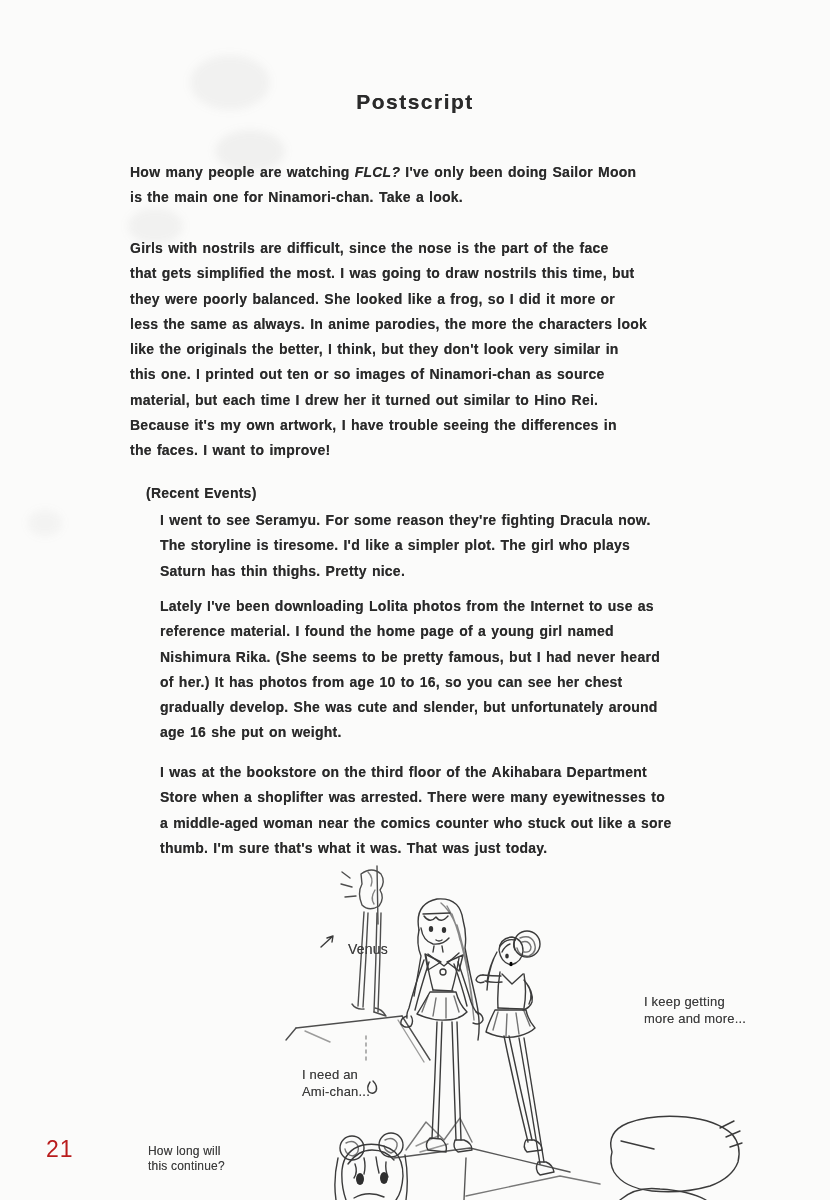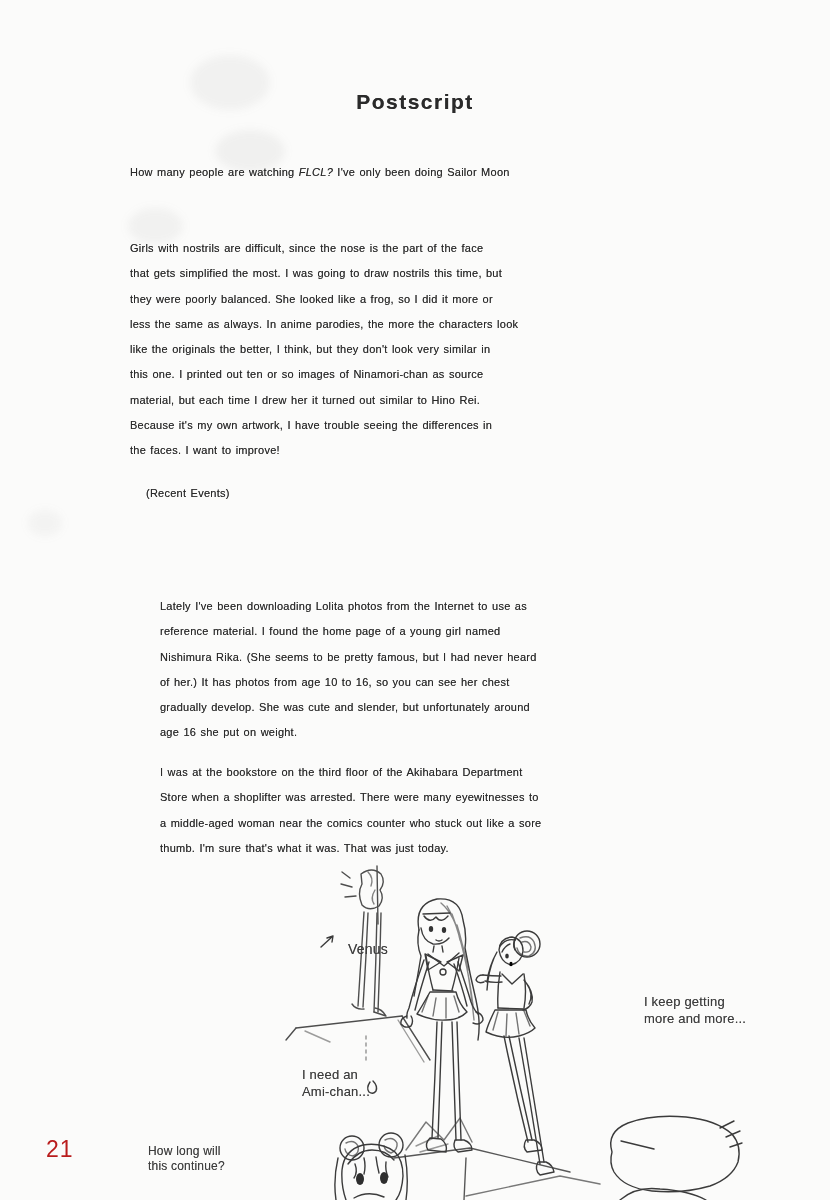--- a/index.html
+++ b/index.html
@@ -12,21 +12,21 @@
     position:relative;
   }
   .page{position:absolute;inset:0;width:674px;height:1200px;}
   .title{
     position:absolute;left:0;top:90px;width:830px;
     text-align:center;font-size:21px;font-weight:700;letter-spacing:1.5px;
     color:#2a2a2a;text-shadow:0 0 .5px rgba(40,40,40,.7);
   }
   .para{
     position:absolute;
-    font-size:11px;font-weight:400;line-height:25.3px;
+    font-size:14px;font-weight:700;line-height:25.3px;
     letter-spacing:.25px;word-spacing:1px;white-space:nowrap;
     color:#2a2a2a;text-shadow:0 0 .5px rgba(40,40,40,.65);
   }
   .tline{white-space:nowrap;}
   .para em{font-style:italic;}
   .caption{
     position:absolute;
     font-size:13px;font-weight:400;line-height:17px;
     color:#3d3d3d;white-space:nowrap;letter-spacing:.2px;
     text-shadow:0 0 .4px rgba(60,60,60,.6);
@@ -47,26 +47,28 @@
 
   <div class="smudge" style="left:190px;top:55px;width:80px;height:55px;background:rgba(120,120,120,.07);"></div>
   <div class="smudge" style="left:215px;top:130px;width:70px;height:42px;background:rgba(120,120,120,.08);"></div>
   <div class="smudge" style="left:128px;top:208px;width:55px;height:36px;background:rgba(120,120,120,.07);"></div>
   <div class="smudge" style="left:28px;top:510px;width:34px;height:26px;background:rgba(120,120,120,.06);"></div>
 
   <div class="title">Postscript</div>
 
   <div class="para" style="left:130px;top:160px;">
     <div class="tline"><span>How many people are watching </span><em>FLCL?</em><span> I've only been doing Sailor Moon</span></div>
+    <div class="tline">is the main one for Ninamori-chan. Take a look.</div>
   </div>
 
   <div class="para" style="left:130px;top:236px;">Girls with nostrils are difficult, since the nose is the part of the face<br>that gets simplified the most. I was going to draw nostrils this time, but<br>they were poorly balanced. She looked like a frog, so I did it more or<br>less the same as always. In anime parodies, the more the characters look<br>like the originals the better, I think, but they don't look very similar in<br>this one. I printed out ten or so images of Ninamori-chan as source<br>material, but each time I drew her it turned out similar to Hino Rei.<br>Because it's my own artwork, I have trouble seeing the differences in<br>the faces. I want to improve!</div>
 
   <div class="para" style="left:146px;top:481px;">(Recent Events)</div>
 
+  <div class="para" style="left:160px;top:508px;">I went to see Seramyu. For some reason they're fighting Dracula now.<br>The storyline is tiresome. I'd like a simpler plot. The girl who plays<br>Saturn has thin thighs. Pretty nice.</div>
 
   <div class="para" style="left:160px;top:594px;">Lately I've been downloading Lolita photos from the Internet to use as<br>reference material. I found the home page of a young girl named<br>Nishimura Rika. (She seems to be pretty famous, but I had never heard<br>of her.) It has photos from age 10 to 16, so you can see her chest<br>gradually develop. She was cute and slender, but unfortunately around<br>age 16 she put on weight.</div>
 
   <div class="para" style="left:160px;top:760px;">I was at the bookstore on the third floor of the Akihabara Department<br>Store when a shoplifter was arrested. There were many eyewitnesses to<br>a middle-aged woman near the comics counter who stuck out like a sore<br>thumb. I'm sure that's what it was. That was just today.</div>
 
   <svg class="sketch" width="830" height="1200" viewBox="0 0 830 1200">
 
     <g opacity=".9">
       <path d="M377 866 L378 924"></path>
       <path d="M361 874 Q372 866 381 874 Q386 882 380 890 Q385 898 379 906 Q369 912 362 905 Q357 893 362 884 Z"></path>

